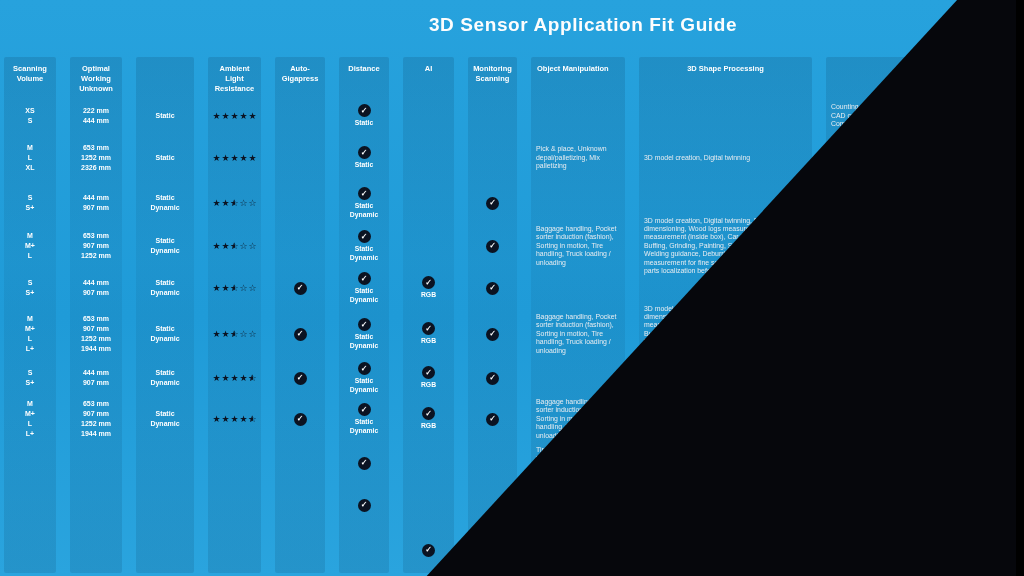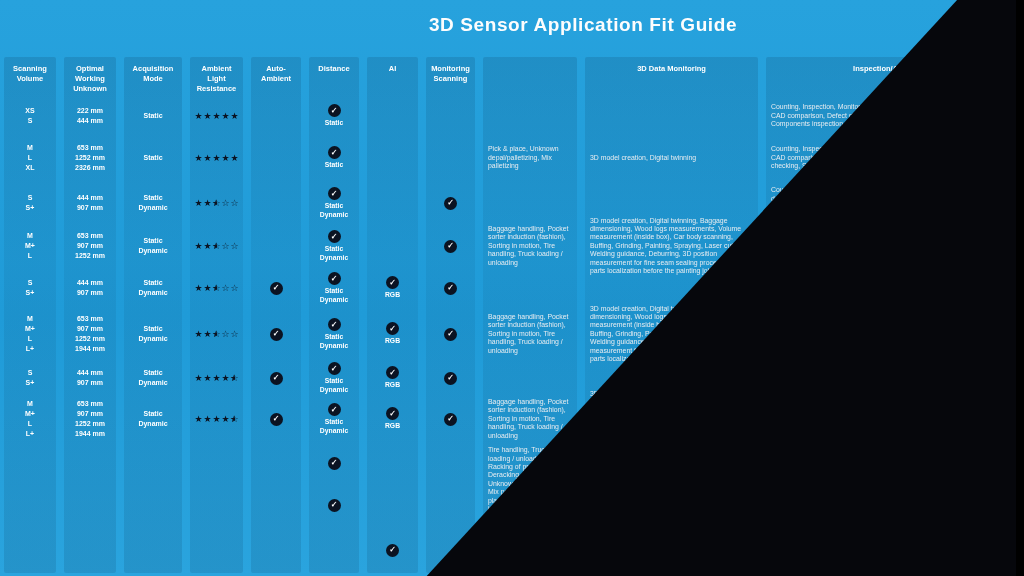--- a/index.html
+++ b/index.html
@@ -4,21 +4,21 @@
 <style>
   html,body{margin:0;padding:0;background:#000;}
   .stage{position:relative;width:1016px;height:576px;overflow:hidden;
          background:linear-gradient(180deg,#27a2dd 0%,#1f9bd8 55%,#2aa4de 100%);
          font-family:"Liberation Sans",sans-serif;color:#fff;}
   .diag{position:absolute;inset:0;z-index:2;background:#06070c;
         clip-path:polygon(94.2% 0,100% 0,100% 100%,42% 100%);pointer-events:none;}
   .title{position:absolute;top:14px;left:0;right:0;z-index:3;text-align:center;
          padding-left:150px;font-size:19px;font-weight:bold;letter-spacing:.6px;color:#fdfdfd;}
   .grid{position:absolute;left:4px;top:57px;width:1014px;height:516px;z-index:1;
-        display:grid;column-gap:8px;
+        display:grid;column-gap:14px;
         grid-template-columns:52px 52px 58px 53px 50px 50px 51px 49px 94px 173px 290px;
         grid-template-rows:42px 34px 50px 40px 46px 38px 54px 34px 48px 40px 44px 46px;}
   .grid>*{z-index:3;}
   .strip{grid-row:1/-1;z-index:1;border-radius:2px;
          background:linear-gradient(180deg,rgba(6,48,80,.16),rgba(6,48,80,.08) 40%,rgba(6,48,80,.14));}
   .s1{grid-column:1}.s2{grid-column:2}.s3{grid-column:3}.s4{grid-column:4}.s5{grid-column:5}
   .s6{grid-column:6}.s7{grid-column:7}.s8{grid-column:8}.s9{grid-column:9}.s10{grid-column:10}.s11{grid-column:11}
   .cell{display:flex;flex-direction:column;align-items:center;justify-content:center;
         text-align:center;white-space:pre-line;}
   .hdr{font-size:7.5px;font-weight:bold;justify-content:flex-start;padding-top:7px;line-height:1.3;}
@@ -53,32 +53,31 @@
     <div class="strip s8"></div>
     <div class="strip s9"></div>
     <div class="strip s10"></div>
     <div class="strip s11"></div>
 
     <div class="cell hdr" style="grid-area:1/1">Scanning
 Volume</div>
     <div class="cell hdr" style="grid-area:1/2">Optimal
 Working
 Unknown</div>
-    <div class="cell hdr" style="grid-area:1/3">Acquisition
-Mode</div>
     <div class="cell hdr" style="grid-area:1/4">Ambient
 Light
 Resistance</div>
     <div class="cell hdr" style="grid-area:1/5">Auto-
-Ambient</div>
+Gigapress</div>
     <div class="cell hdr" style="grid-area:1/6">Distance</div>
     <div class="cell hdr" style="grid-area:1/7">AI</div>
     <div class="cell hdr" style="grid-area:1/8">Monitoring
 Scanning</div>
-    <div class="cell hdr" style="grid-area:1/10">3D Data Monitoring</div>
+    <div class="cell hdr hdr-left" style="grid-area:1/9">Object Manipulation</div>
+    <div class="cell hdr" style="grid-area:1/10">3D Shape Processing</div>
     <div class="cell hdr" style="grid-area:1/11">Inspection/Analysis/Localization</div>
 
     <div class="cell" style="grid-area:2/1"><span class="vt">XS
 S</span></div>
     <div class="cell" style="grid-area:2/2"><span class="vt">222 mm
 444 mm</span></div>
     <div class="cell" style="grid-area:2/3"><span class="vt">Static</span></div>
     <div class="cell" style="grid-area:2/4"><span class="stars"><span class="st">★</span><span class="st">★</span><span class="st">★</span><span class="st">★</span><span class="st">★</span></span></div>
     <div class="cell" style="grid-area:2/6"><span class="chk">✓</span><span class="chk-lbl">Static</span></div>
     <div class="cell para" style="grid-area:2/11">Counting, Inspection, Monitoring, Quality control, Alignment checking, Anomaly detection, CAD comparison, Defect checking, Metrology measurement, Presence checking, Sorting, Components inspection</div>

